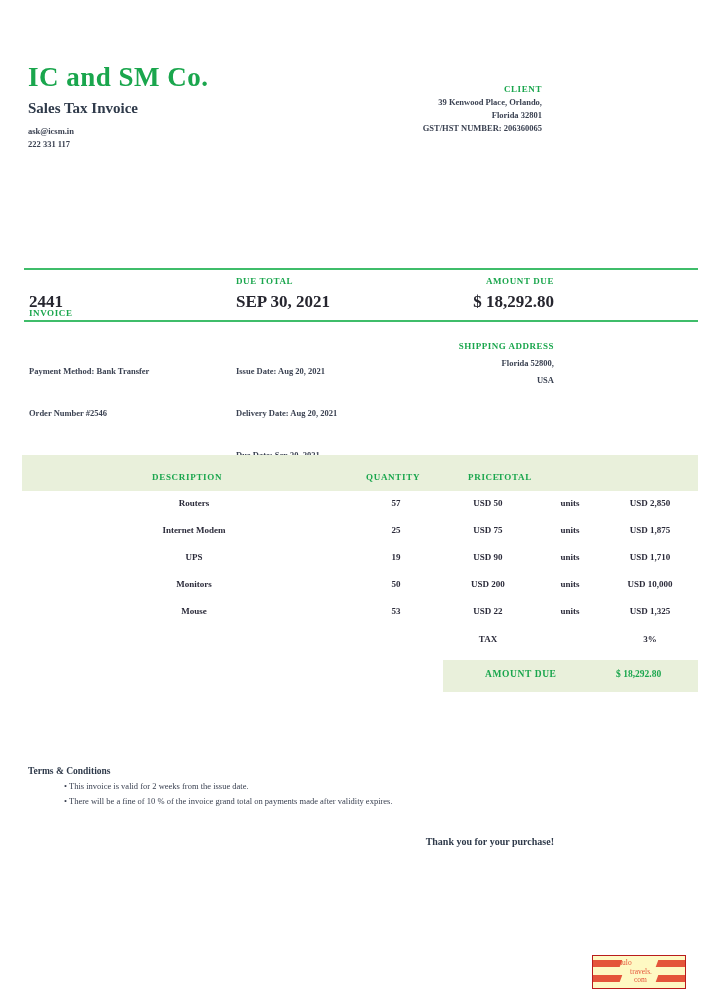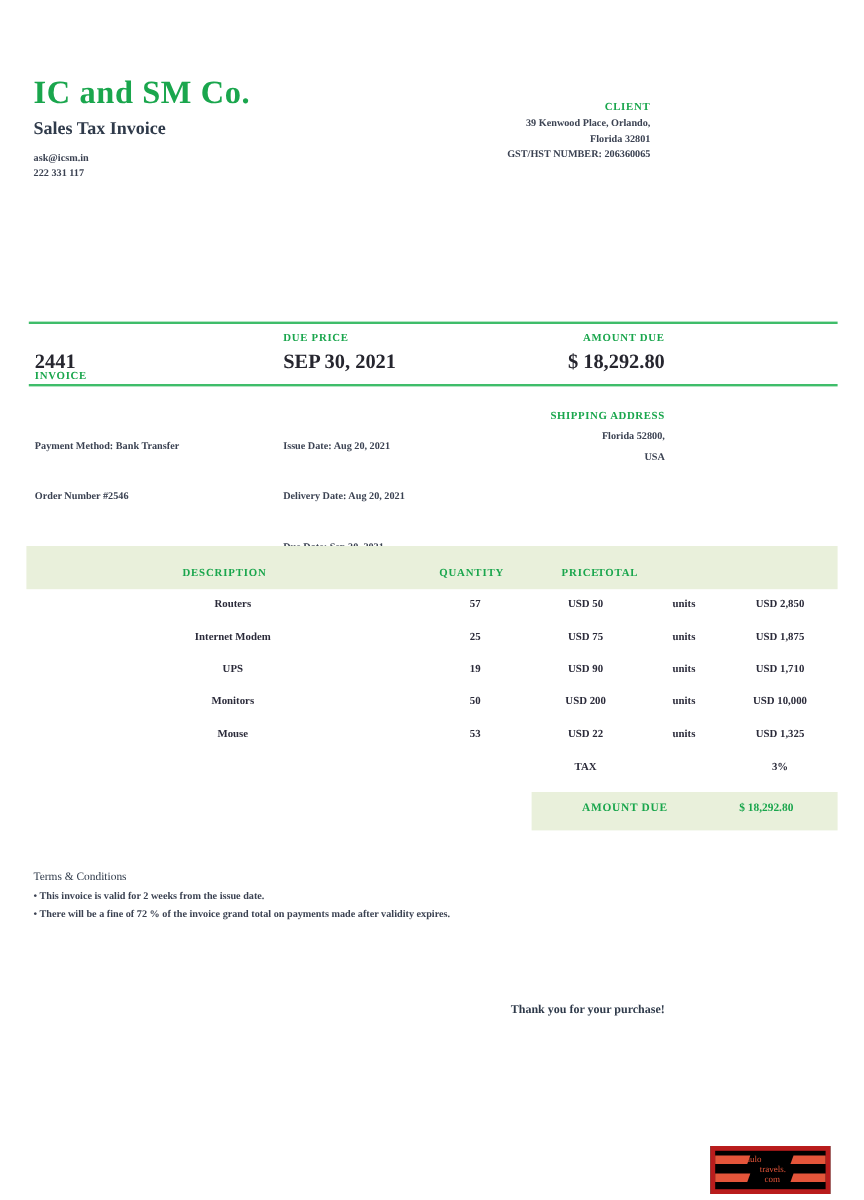--- a/index.html
+++ b/index.html
@@ -253,49 +253,51 @@
 
   
   .terms {
     position: absolute;
     left: 28px;
     top: 724px;
     line-height: 15px;
   }
   .terms-title {
     font-size: 9.5px;
+    font-weight: bold;
+    color: #2f3a4a;
+    margin-top: 40px;
+  }
+  .terms-item {
+    font-size: 8.5px;
     font-weight: normal;
-    color: #2f3a4a;
-  }
-  .terms-item {
-    font-size: 8.5px;
-    font-weight: bold;
-    color: #3b4252;
-    white-space: nowrap;
+    color: #3b4252;
+    white-space: nowrap;
+    margin-left: 36px;
   }
 
   .thanks {
     position: absolute;
     right: 24px;
     top: 836px;
     font-size: 10px;
     font-weight: bold;
     color: #2f3a4a;
     white-space: nowrap;
   }
 
   
   .logo {
     position: absolute;
     left: 592px;
     top: 955px;
     width: 92px;
     height: 32px;
-    border: 4px solid #b91c1c;
-    background: #000000;
+    border: 1px solid #b91c1c;
+    background: #fef9c3;
     overflow: hidden;
   }
   .logo-bar {
     position: absolute;
     background: #e4553a;
     transform: skewX(-20deg);
   }
   .lb1 { left: -6px;  top: 4px;  width: 34px; height: 7px; }
   .lb2 { left: -6px;  top: 19px; width: 34px; height: 7px; }
   .lb3 { left: 64px;  top: 4px;  width: 36px; height: 7px; }
@@ -327,21 +329,21 @@
   <div class="client-block">
     <div class="client-title">CLIENT</div>
     <div class="client-line">39 Kenwood Place, Orlando,</div>
     <div class="client-line">Florida 32801</div>
     <div class="client-line">GST/HST NUMBER: 206360065</div>
   </div>
 
   <div class="rule rule-top"></div>
   <div class="sum-label lbl-invoice">INVOICE</div>
   <div class="sum-value val-invoice">2441</div>
-  <div class="sum-label lbl-duedate">DUE PRICE</div>
+  <div class="sum-label lbl-duedate">DUE TOTAL</div>
   <div class="sum-value val-duedate">SEP 30, 2021</div>
   <div class="sum-label lbl-amount">AMOUNT DUE</div>
   <div class="sum-value val-amount">$ 18,292.80</div>
   <div class="rule rule-bottom"></div>
 
   <div class="meta-col meta-left">
     <div class="meta-line">Payment  Method: Bank Transfer</div>
     <div class="meta-line">Order Number #2546</div>
   </div>
   <div class="meta-col meta-mid">
@@ -404,21 +406,21 @@
     <div class="tax-value">3%</div>
   </div>
 
   <div class="due-bar"></div>
   <div class="due-bar-label">AMOUNT DUE</div>
   <div class="due-bar-value">$ 18,292.80</div>
 
   <div class="terms">
     <div class="terms-title">Terms &amp; Conditions</div>
     <div class="terms-item">• This invoice is valid for 2 weeks from the issue date.</div>
-    <div class="terms-item">• There will be a fine of 72 % of the invoice grand total on payments made after validity expires.</div>
+    <div class="terms-item">• There will be a fine of 10 % of the invoice grand total on payments made after validity expires.</div>
   </div>
 
   <div class="thanks">Thank you for your purchase!</div>
 
   <div class="logo">
     <div class="logo-bar lb1"></div>
     <div class="logo-bar lb2"></div>
     <div class="logo-bar lb3"></div>
     <div class="logo-bar lb4"></div>
     <div class="logo-text">

